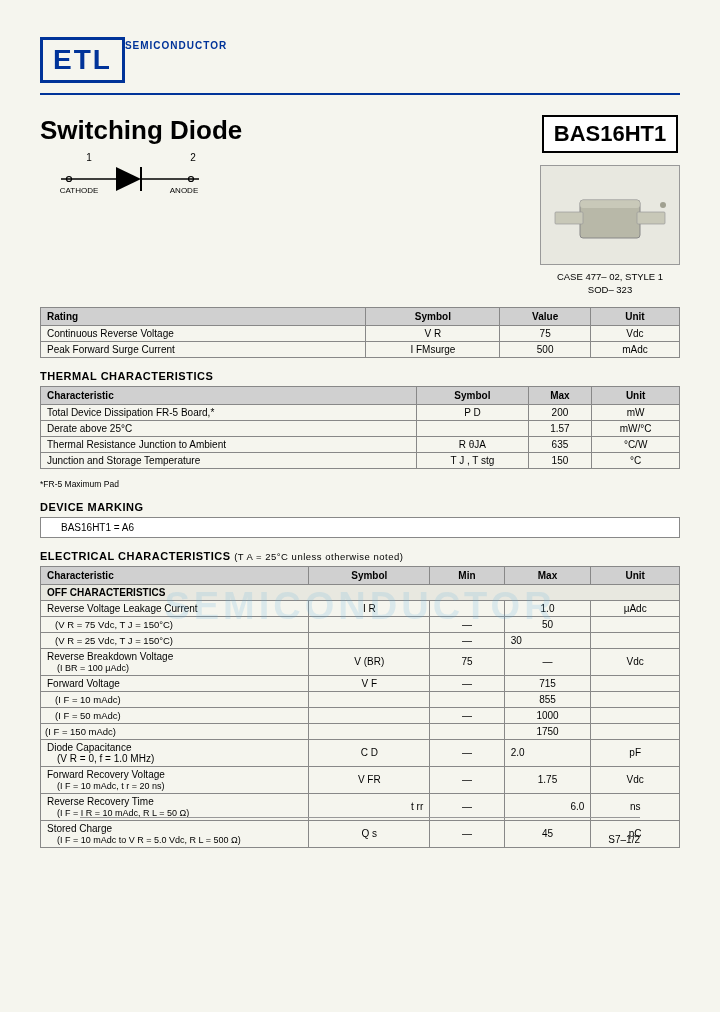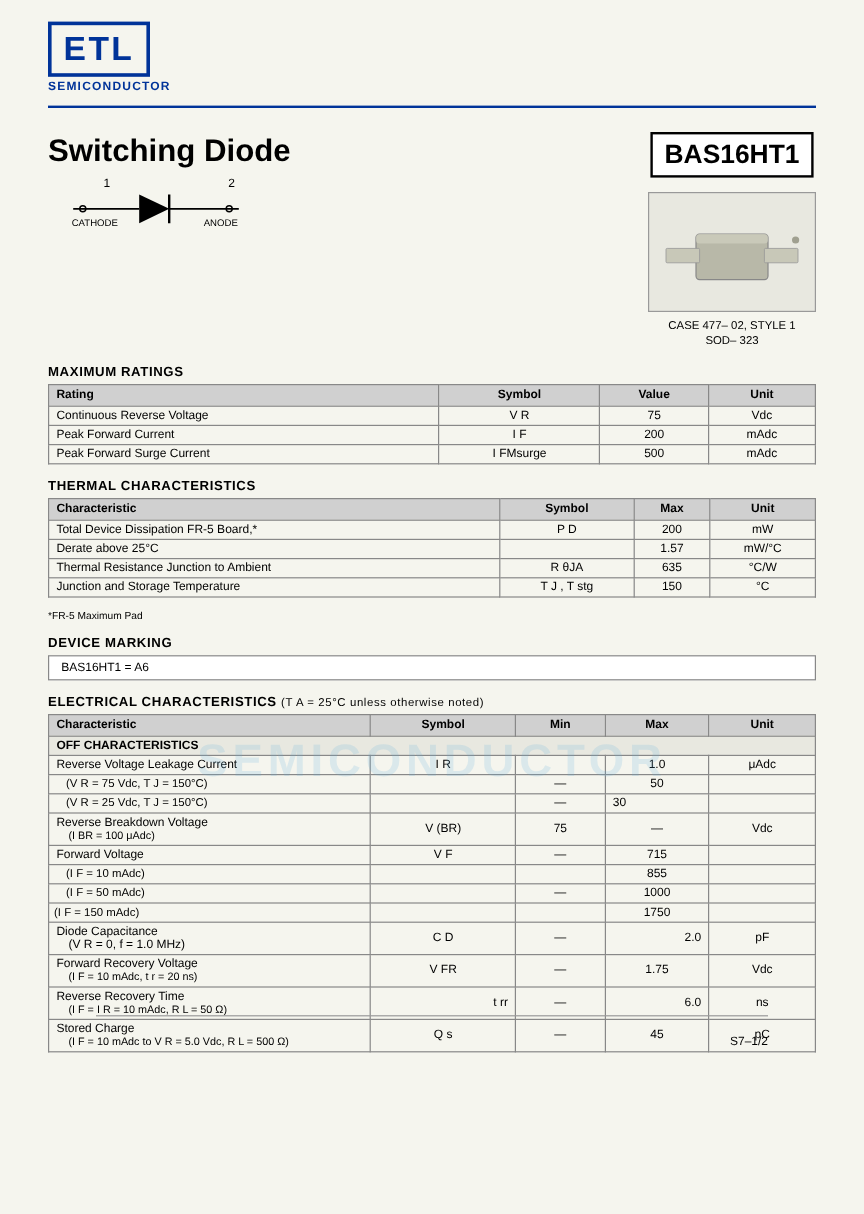--- a/index.html
+++ b/index.html
@@ -33,22 +33,23 @@
       justify-content: center;
     }
     .logo-text {
       font-size: 28px;
       font-weight: bold;
       color: #003399;
       letter-spacing: 2px;
     }
     .logo-section {
       display: flex;
-      flex-direction: column;
+      flex-direction: row;
       align-items: flex-start;
+      margin-top: 19px;
     }
     .semiconductor-text {
       font-size: 10px;
       font-weight: bold;
       color: #003399;
       letter-spacing: 1px;
       margin-top: 3px;
     }
     .header-line {
       border-bottom: 2px solid #003399;
@@ -130,21 +131,21 @@
     }
     table td:first-child {
       text-align: left;
     }
     .table-left-header th:first-child {
       text-align: left;
     }
     
     .device-marking-box {
       border: 1px solid #888;
-      padding: 4px 10px;
+      padding: 4px 20px;
       font-size: 10px;
       background: #fff;
       margin-bottom: 12px;
       width: 100%;
     }
     
     .elec-table th {
       background: #d0d0d0;
     }
     
@@ -253,42 +254,35 @@
             <circle cx="118" cy="35" r="3" fill="#a0a090"></circle>
           </svg>
         </div>
         <div class="package-label">
           <span>CASE 477– 02, STYLE 1</span><br>
           <span>SOD– 323</span>
         </div>
       </div>
     </div>
 
-    <div class="section-header">MAXIMUM RATINGS</div>
     <table class="table-left-header">
       <thead>
         <tr>
           <th>Rating</th>
           <th>Symbol</th>
           <th>Value</th>
           <th>Unit</th>
         </tr>
       </thead>
       <tbody id="max-ratings-body">
       <tr>
             <td>Continuous Reverse Voltage</td>
             <td style="text-align:center">V R</td>
             <td style="text-align:center">75</td>
             <td style="text-align:center">Vdc</td>
-          </tr>
-          <tr>
-            <td>Peak Forward Current</td>
-            <td style="text-align:center">I F</td>
-            <td style="text-align:center">200</td>
-            <td style="text-align:center">mAdc</td>
           </tr>
           <tr>
             <td>Peak Forward Surge Current</td>
             <td style="text-align:center">I FMsurge</td>
             <td style="text-align:center">500</td>
             <td style="text-align:center">mAdc</td>
           </tr>
         </tbody>
     </table>
 
@@ -405,21 +399,21 @@
             <td style="padding-left:4px; font-size:9.5px">(I F = 150 mAdc)</td>
         <td></td>
         <td style="text-align:center"></td>
         <td style="text-align:center">1750</td>
         <td style="text-align:center"></td>
           </tr>
           <tr>
             <td>Diode Capacitance<br><span style="padding-left:10px;font-size:10px">(V R = 0, f = 1.0 MHz)</span></td>
       <td style="text-align:center">C D</td>
       <td style="text-align:center">—</td>
-      <td style="text-align:right">2.0</td>
+      <td style="text-align:left">2.0</td>
       <td style="text-align:center">pF</td>
           </tr>
           <tr>
             <td>Forward Recovery Voltage<br><span style="padding-left:10px;font-size:9px">(I F = 10 mAdc, t r = 20 ns)</span></td>
       <td style="text-align:center">V FR</td>
       <td style="text-align:center">—</td>
       <td style="text-align:center">1.75</td>
       <td style="text-align:center">Vdc</td>
           </tr>
           <tr>

